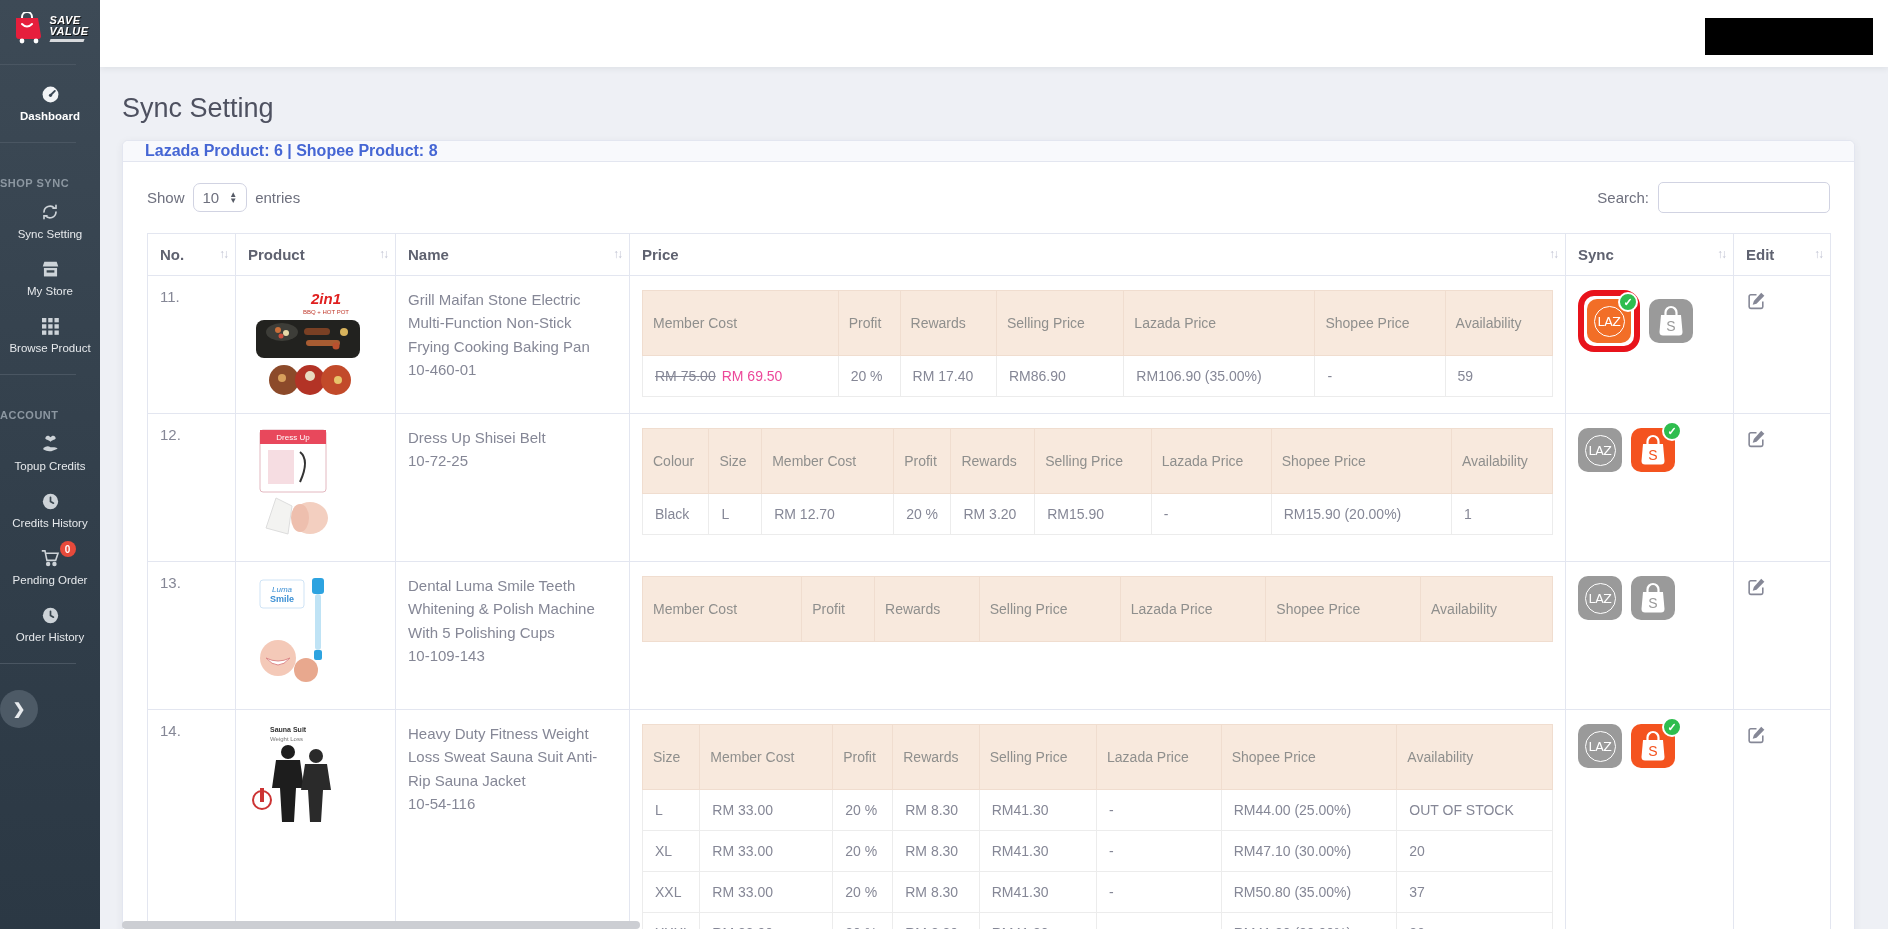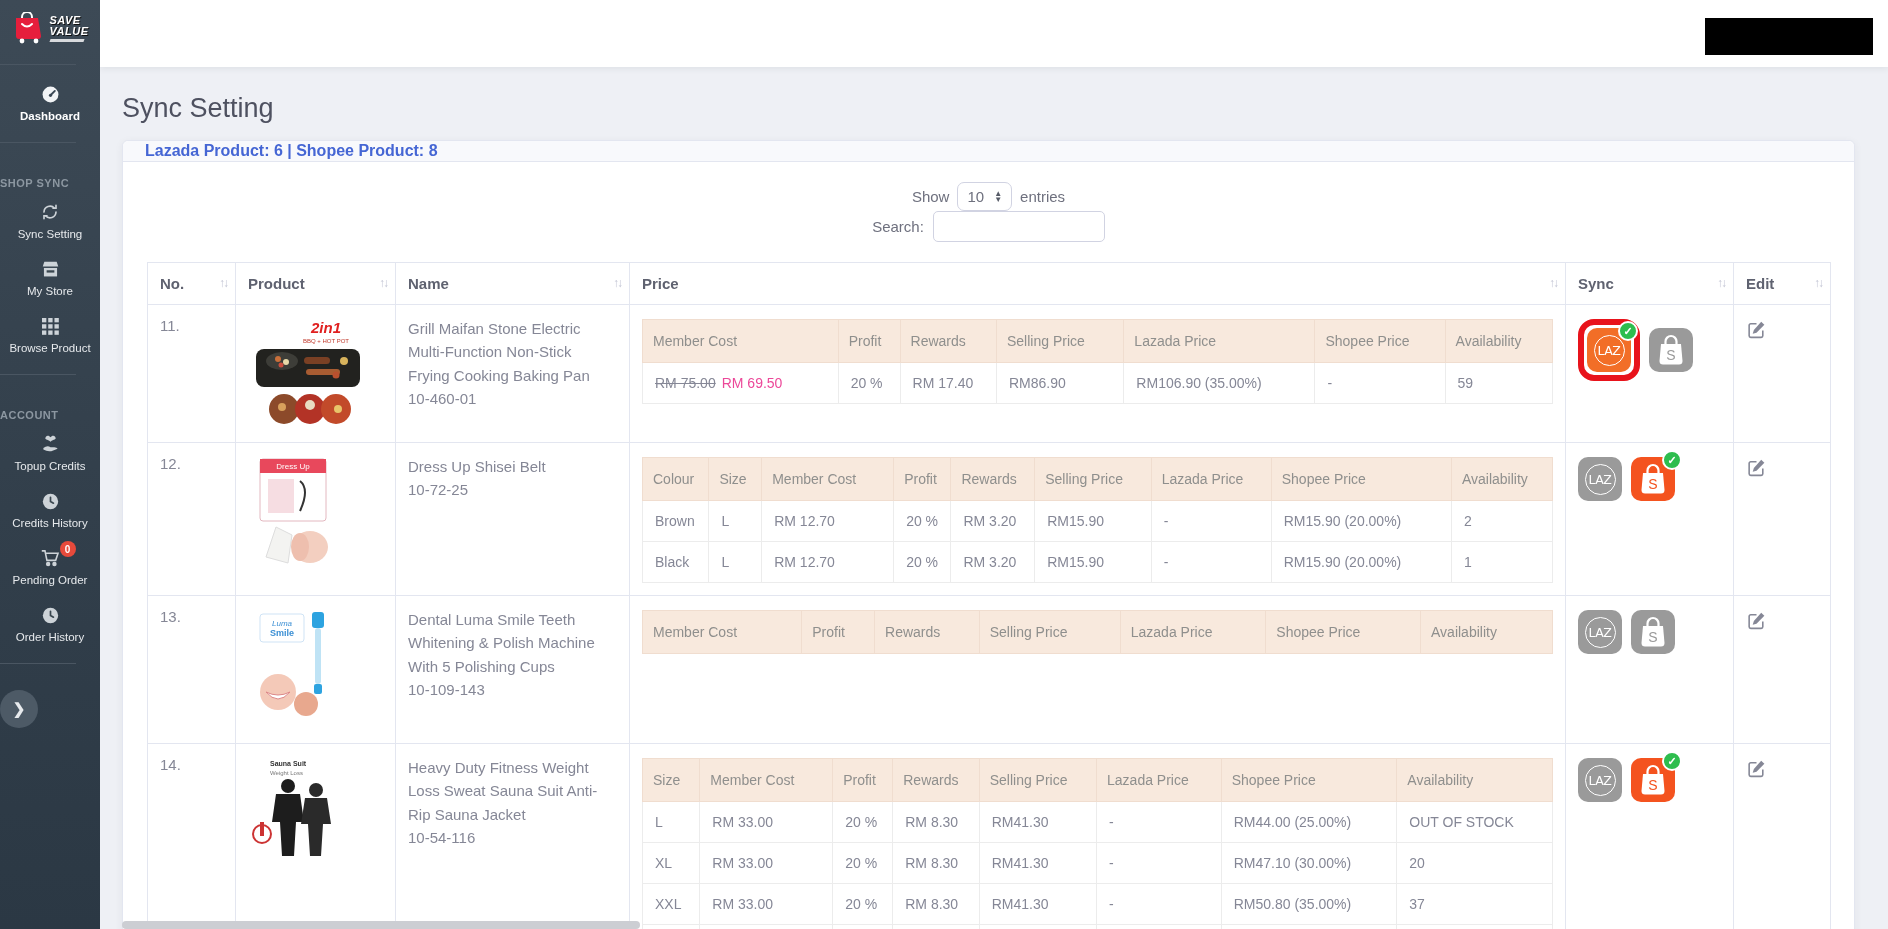--- a/index.html
+++ b/index.html
@@ -31,42 +31,42 @@
 
   
   .content { position:absolute; left:100px; top:67px; width:1788px; height:862px; padding:24px 33px 0 22px; }
   .page-title { font-size:27px; color:#4e5160; font-weight:400; margin:2px 0 16px 0; }
 
   .card { background:#fff; border:1px solid #e3e6f0; border-radius:6px; box-shadow:0 2px 8px rgba(58,59,69,.06); width:1733px; }
   .card-header { background:#f8f9fc; border-bottom:1px solid #e3e6f0; border-radius:6px 6px 0 0; padding:1px 22px; }
   .card-header .hdr-text { color:#4566d4; font-weight:bold; font-size:16px; }
   .card-body { padding:20px 24px 14px 24px; }
 
-  .controls { display:flex; align-items:center; justify-content:space-between; margin-bottom:20px; color:#6e707e; font-size:15px;flex-direction:column; }
+  .controls { display:flex; align-items:center; justify-content:space-between; margin-bottom:20px; color:#6e707e; font-size:15px; }
   .show-group { display:flex; align-items:center; gap:8px; }
   .select-box { border:1px solid #d1d3e2; border-radius:7px; padding:5px 9px; display:flex; align-items:center; gap:10px;
     color:#6e707e; cursor:pointer; background:#fff; }
   .stepper { display:flex; flex-direction:column; font-size:8px; line-height:6px; color:#555a66; }
   .search-group { display:flex; align-items:center; gap:9px; }
   .search-input { width:172px; height:31px; border:1px solid #d1d3e2; border-radius:5px; padding:0 8px; font-size:14px; color:#444; outline:none; }
 
   
   table.main { border-collapse:collapse; table-layout:fixed; width:1683px; font-size:15px; }
   table.main th, table.main td { border:1px solid #e3e6f0; vertical-align:top; text-align:left; }
   table.main thead th { color:#5f6270; font-weight:bold; padding:12px 12px; position:relative; background:#fff; cursor:pointer; }
   .sort-glyph { position:absolute; right:8px; top:13px; font-size:12px; color:#c3c5d4; letter-spacing:-2px; }
   table.main tbody td { padding:12px 12px; color:#858796; }
   td.no-cell { color:#858796; }
   td.name-cell { color:#8a8c99; line-height:1.55; }
   .prod-cell { text-align:center; }
   .prod-img { display:inline-block; }
 
   
   table.ptable { border-collapse:collapse; width:100%; table-layout:fixed; font-size:14px; margin-top:2px; }
-  table.ptable th { background:#f8e9dd; color:#8f8f8d; font-weight:400; text-align:left; padding:13px 10px;
+  table.ptable th { background:#f8e9dd; color:#8f8f8d; font-weight:400; text-align:left; padding:24px 10px;
     border:1px solid #f0ddcf; white-space:nowrap; overflow:hidden; }
   table.ptable td { color:#7c7e84; padding:8px 10px; border:1px solid #ececec; background:#fff; white-space:nowrap; overflow:hidden; }
   .old-price { text-decoration:line-through; margin-right:6px; }
   .new-price { font-weight:normal; color:#ec4899; }
 
   
   .sync-cell { padding-top:14px !important; }
   .sync-row { display:flex; align-items:center; gap:9px; }
   .mk-icon { position:relative; width:44px; height:44px; border-radius:10px; display:flex; align-items:center; justify-content:center; cursor:pointer; }
   .laz { }
@@ -391,31 +391,20 @@
                   <th>Size</th>
                   <th>Member Cost</th>
                   <th>Profit</th>
                   <th>Rewards</th>
                   <th>Selling Price</th>
                   <th>Lazada Price</th>
                   <th>Shopee Price</th>
                   <th>Availability</th>
                 </tr>
                 <tr>
-                  <td>Brown</td>
-                  <td>L</td>
-                  <td>RM 12.70</td>
-                  <td>20 %</td>
-                  <td>RM 3.20</td>
-                  <td>RM15.90</td>
-                  <td>-</td>
-                  <td>RM15.90 (20.00%)</td>
-                  <td>2</td>
-                </tr>
-                <tr>
                   <td>Black</td>
                   <td>L</td>
                   <td>RM 12.70</td>
                   <td>20 %</td>
                   <td>RM 3.20</td>
                   <td>RM15.90</td>
                   <td>-</td>
                   <td>RM15.90 (20.00%)</td>
                   <td>1</td>
                 </tr>

